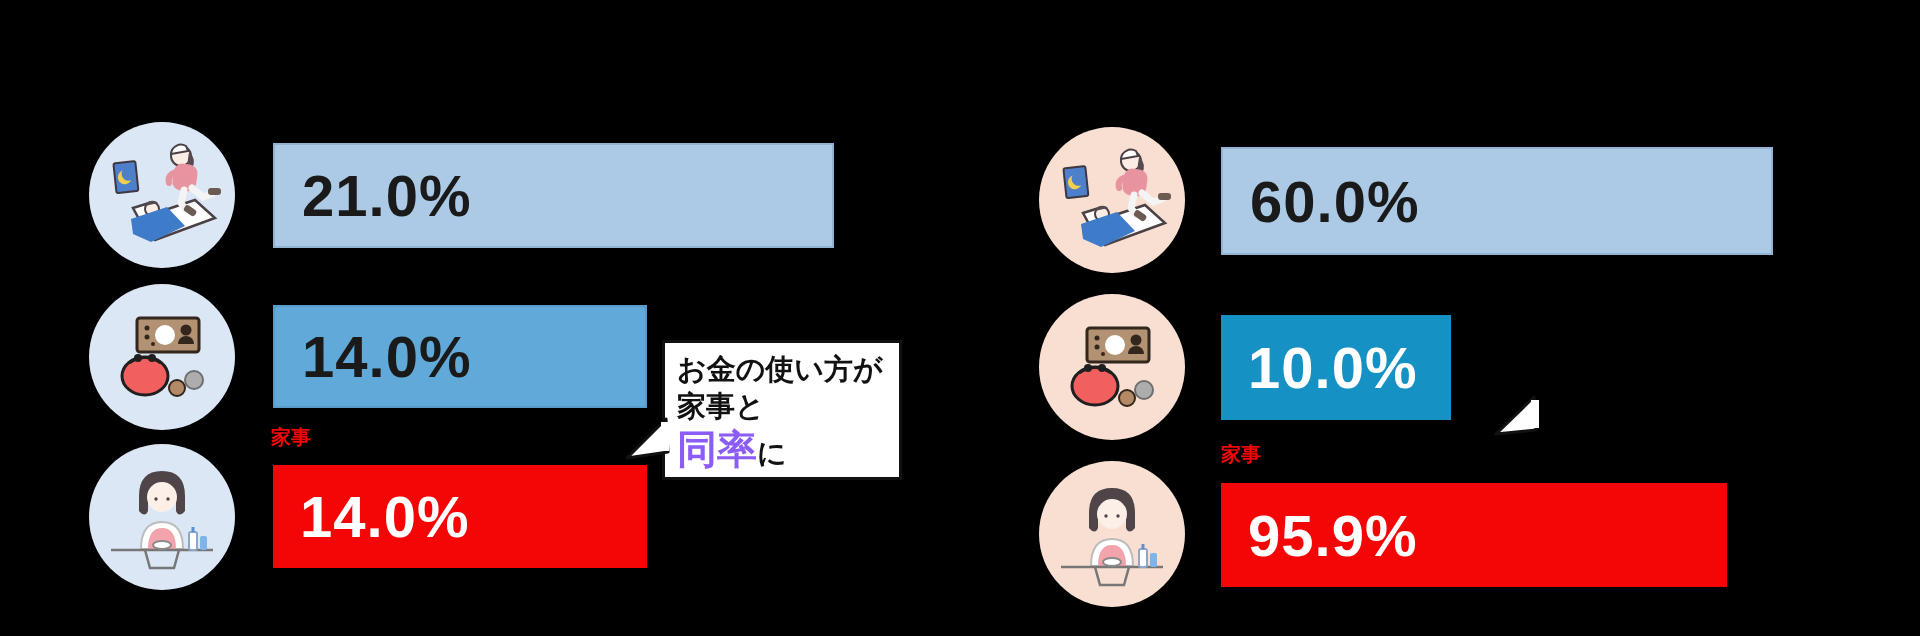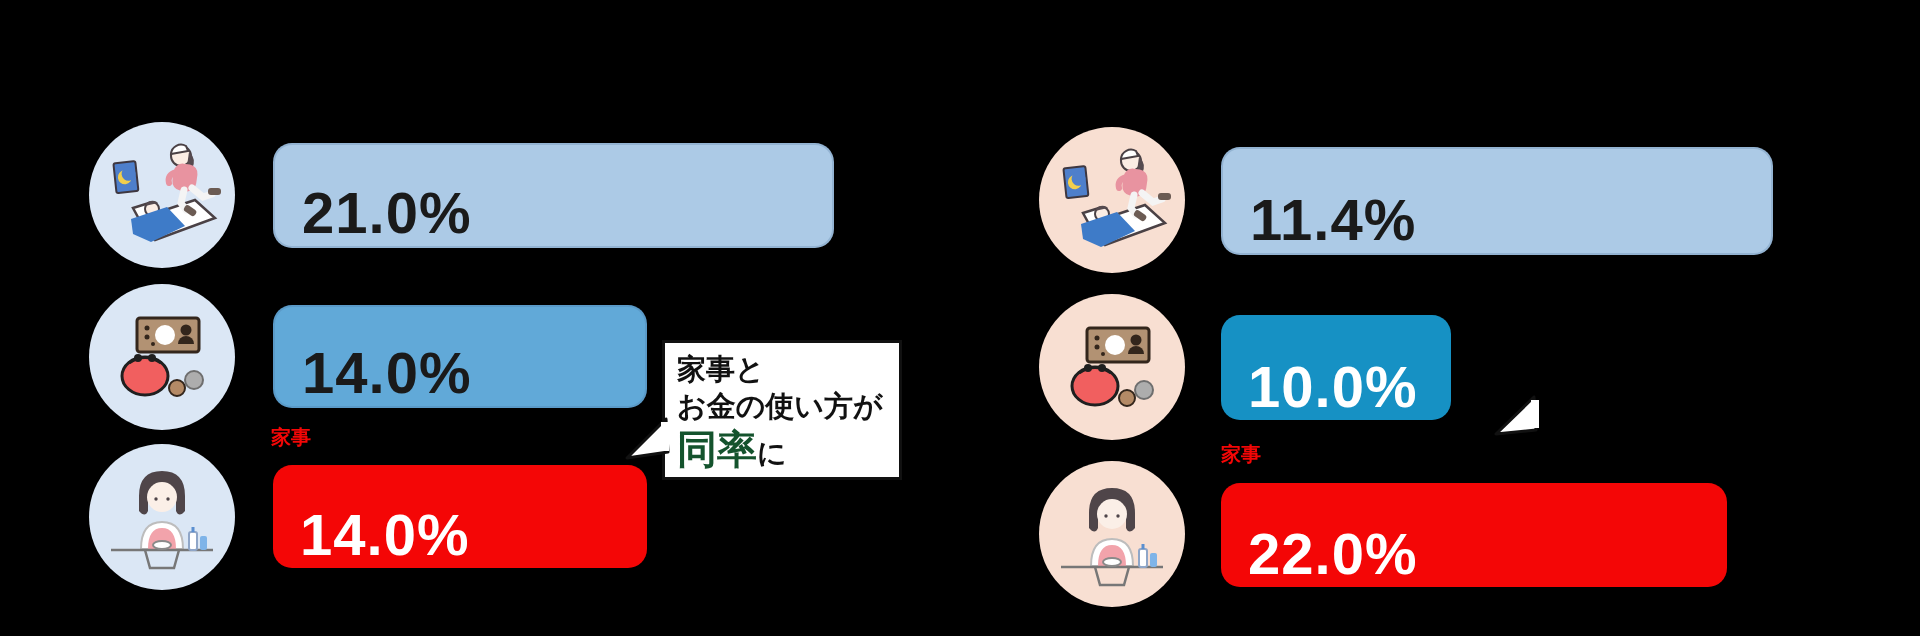--- a/index.html
+++ b/index.html
@@ -5,23 +5,22 @@
   html,body{margin:0;padding:0;background:#000;}
   #stage{
     position:relative;width:1920px;height:636px;overflow:hidden;background:#000;
     font-family:"Liberation Sans","DejaVu Sans",sans-serif;
   }
   .icon-circle{
     position:absolute;width:146px;height:146px;border-radius:50%;
   }
   .icon-circle svg{position:absolute;left:0;top:0;width:146px;height:146px;}
   .bar{
-    position:absolute;display:flex;align-items:flex-end;
+    position:absolute;display:flex;align-items:center;
     box-sizing:border-box;
-    border-radius:19px;
   }
   .bar .val{
     padding-left:27px;font-size:58px;font-weight:700;letter-spacing:1px;white-space:nowrap;
   }
   .bar.light-edge{border:2px solid rgba(70,110,150,0.25);}
   .cat-label{
     position:absolute;font-size:20px;font-weight:700;white-space:nowrap;
   }
   .callout{
     position:absolute;background:#FFFFFF;border:3px solid #111111;box-sizing:border-box;
@@ -103,24 +102,24 @@
   <div class="bar light-edge" style="left: 273px; top: 305px; height: 103px; width: 374px; background: rgb(97, 169, 216); color: rgb(26, 26, 26);">
     <span class="val">14.0%</span>
   </div>
   <div class="bar" style="left: 273px; top: 465px; height: 103px; width: 374px; background: rgb(244, 6, 6); color: rgb(255, 255, 255);">
     <span class="val">14.0%</span>
   </div>
 
   <div class="cat-label" style="left: 271px; top: 424px; color: rgb(244, 6, 6);">家事</div>
 
   <div class="callout" style="left:662px;top:340px;width:240px;height:140px">
+    <div class="co-line" style="color: rgb(17, 17, 17);">お金の使い方が</div>
     <div class="co-line" style="color: rgb(17, 17, 17);">家事と</div>
-    <div class="co-line" style="color: rgb(17, 17, 17);">お金の使い方が</div>
     <div class="co-big">
-      <span style="color: #14532d;">同率</span><span class="rest" style="color: rgb(17, 17, 17);">に</span>
+      <span style="color: #8b5cf6;">同率</span><span class="rest" style="color: rgb(17, 17, 17);">に</span>
     </div>
   </div>
 
   <div class="icon-circle" style="left: 1039px; top: 127px; background: rgb(248, 223, 210);">
     <svg viewBox="0 0 146 146">
       <g transform="rotate(-6 38 56)">
         <rect x="26" y="40" width="22" height="30" rx="2" fill="#4E7FCB" stroke="#3E3740" stroke-width="2"></rect>
         <circle cx="36" cy="55" r="7" fill="#F2CF4C"></circle>
         <circle cx="40" cy="52" r="7" fill="#4E7FCB"></circle>
       </g>
@@ -170,27 +169,27 @@
       <line x1="22" y1="106" x2="124" y2="106" stroke="#777777" stroke-width="2.5"></line>
       <path d="M56,106 l5,18 24,0 5,-18" fill="none" stroke="#777777" stroke-width="2.5"></path>
       <ellipse cx="73" cy="101" rx="9" ry="4" fill="#FFFFFF" stroke="#8A8A8A" stroke-width="2"></ellipse>
       <rect x="100" y="88" width="8" height="18" rx="2" fill="#FFFFFF" stroke="#8FA6C8" stroke-width="2"></rect>
       <rect x="102.5" y="83" width="3" height="5" fill="#5B8FD0"></rect>
       <rect x="111" y="92" width="7" height="14" rx="2" fill="#7FB4E8"></rect>
     </svg>
   </div>
 
   <div class="bar light-edge" style="left: 1221px; top: 147px; height: 108px; width: 552px; background: rgb(172, 202, 230); color: rgb(26, 26, 26);">
-    <span class="val">11.4%</span>
+    <span class="val">60.0%</span>
   </div>
   <div class="bar" style="left: 1221px; top: 315px; height: 105px; width: 230px; background: rgb(22, 145, 196); color: #ffffff;">
     <span class="val">10.0%</span>
   </div>
   <div class="bar" style="left: 1221px; top: 483px; height: 104px; width: 506px; background: rgb(244, 6, 6); color: rgb(255, 255, 255);">
-    <span class="val">22.0%</span>
+    <span class="val">95.9%</span>
   </div>
 
   <div class="cat-label" style="left: 1221px; top: 441px; color: rgb(244, 6, 6);">家事</div>
 
 
   <svg id="tails">
     <polygon points="666,419 627,458 668,452" fill="#FFFFFF" stroke="#111111" stroke-width="3" stroke-linejoin="round"></polygon>
     <rect x="661" y="422" width="8" height="29" fill="#FFFFFF"></rect>
     <polygon points="1534,397 1496,434 1536,430" fill="#FFFFFF" stroke="#111111" stroke-width="3" stroke-linejoin="round"></polygon>
     <rect x="1531" y="400" width="8" height="28" fill="#FFFFFF"></rect>

